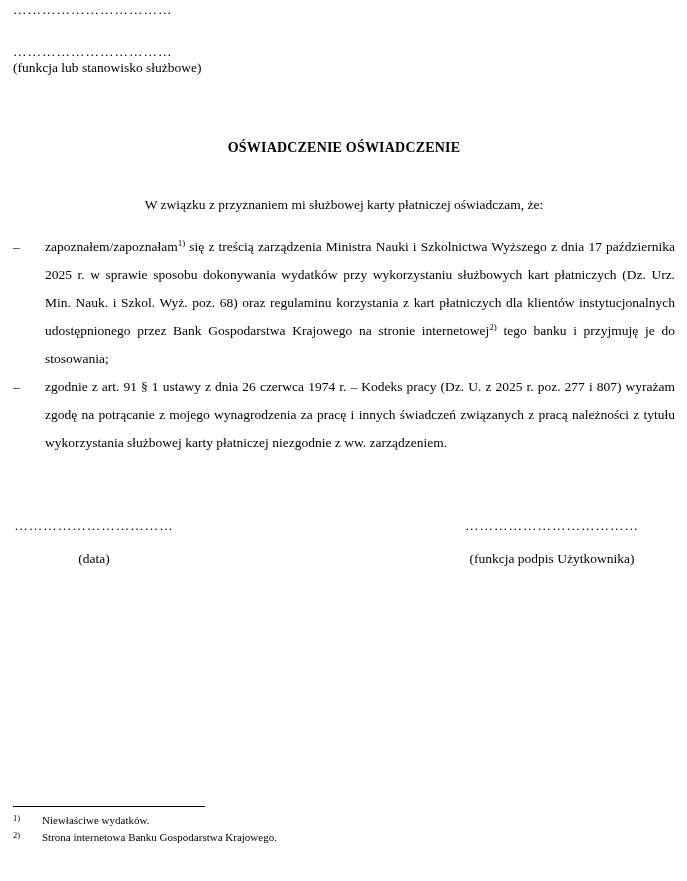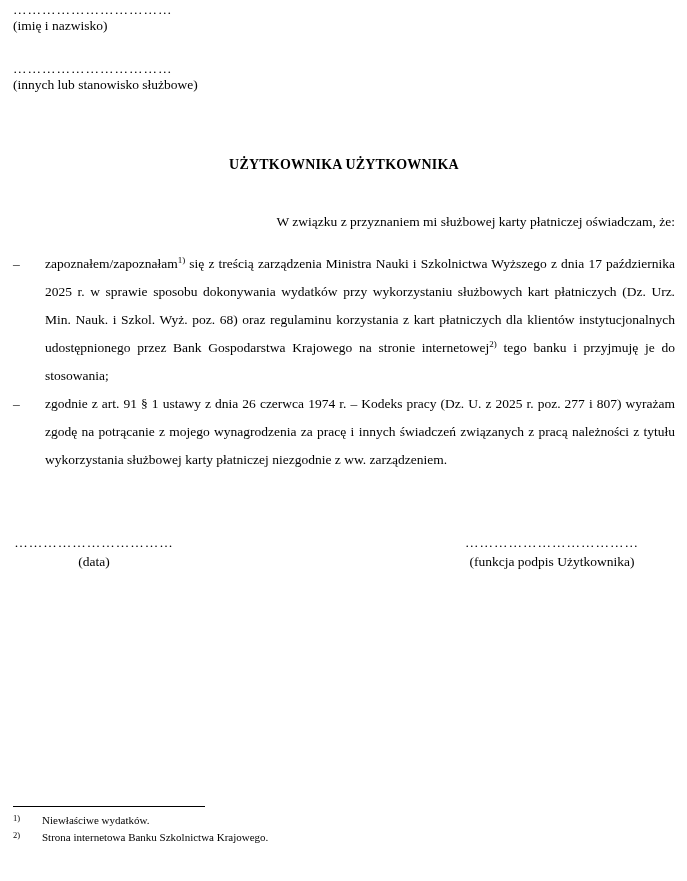--- a/index.html
+++ b/index.html
@@ -41,21 +41,21 @@
     text-align: center;
     font-weight: bold;
     font-size: 14px;
     letter-spacing: 0.2px;
     line-height: 18px;
   }
 
   .intro {
     margin-top: 34px;
     line-height: 28px;
-    text-align: right;
+    text-align: center;
   }
 
   .items { margin-top: 0; }
   .item {
     position: relative;
     padding-left: 32px;
     text-align: justify;
     line-height: 28px;
   }
   .item .marker {
@@ -78,21 +78,21 @@
   }
   .sig-block { text-align: center; }
   .sig-block .dots {
     display: block;
     letter-spacing: 1px;
     white-space: nowrap;
     line-height: 14px;
   }
   .sig-block .slabel {
     display: block;
-    margin-top: 4px;
+    margin-top: 18px;
     line-height: 16px;
   }
   .sig-date { min-width: 162px; }
   .sig-user { min-width: 196px; }
 
   
   .footnotes {
     position: absolute;
     left: 13px;
     right: 13px;
@@ -120,29 +120,28 @@
   .footnote .fn-text { flex: 1; }
 </style>
 </head>
 <body>
 
 <div class="page">
   <div class="content">
 
     <div class="hfield">
       <span class="dots">……………………………</span>
-      <span class="flabel">(imię i nazwisko)</span>
     </div>
 
     <div class="hfield">
       <span class="dots">……………………………</span>
-      <span class="flabel">(innych lub stanowisko służbowe)</span>
+      <span class="flabel">(funkcja lub stanowisko służbowe)</span>
     </div>
 
-    <div class="doc-title">UŻYTKOWNIKA UŻYTKOWNIKA</div>
+    <div class="doc-title">OŚWIADCZENIE OŚWIADCZENIE</div>
 
     <p class="intro">W związku z przyznaniem mi służbowej karty płatniczej oświadczam, że:</p>
 
     <div class="items">
       <div class="item">
         <span class="marker">–</span>
         <span class="item-text"><span>zapoznałem/zapoznałam</span><sup class="fnref">1)</sup><span> się z treścią zarządzenia Ministra Nauki i Szkolnictwa Wyższego z dnia 17 października 2025 r. w sprawie sposobu dokonywania wydatków przy wykorzystaniu służbowych kart płatniczych (Dz. Urz. Min. Nauk. i Szkol. Wyż. poz. 68) oraz regulaminu korzystania z kart płatniczych dla klientów instytucjonalnych udostępnionego przez Bank Gospodarstwa Krajowego na stronie internetowej</span><sup class="fnref">2)</sup><span> tego banku i przyjmuję je do stosowania;</span></span>
       </div>
       <div class="item">
         <span class="marker">–</span>
@@ -164,16 +163,16 @@
   </div>
 
   <div class="footnotes">
     <div class="fn-sep"></div>
     <div class="footnote">
       <span class="fn-marker">1)</span>
       <span class="fn-text">Niewłaściwe wydatków.</span>
     </div>
     <div class="footnote">
       <span class="fn-marker">2)</span>
-      <span class="fn-text">Strona internetowa Banku Szkolnictwa Krajowego.</span>
+      <span class="fn-text">Strona internetowa Banku Gospodarstwa Krajowego.</span>
     </div>
   </div>
 </div>
 
 </body></html>

